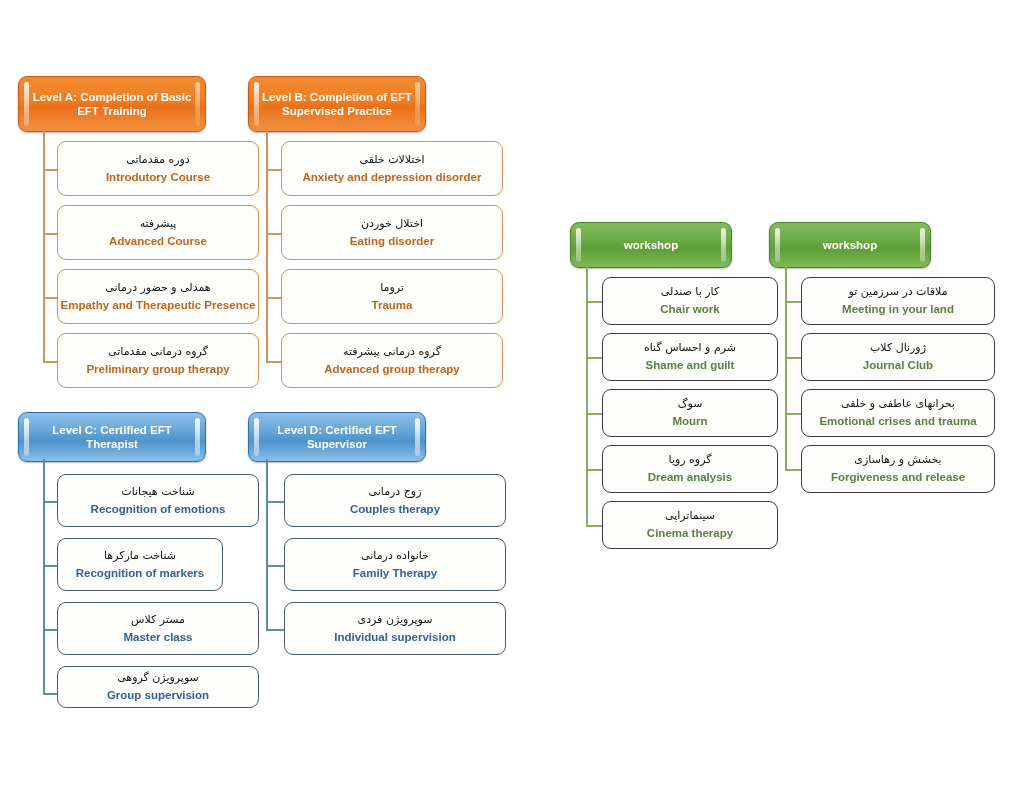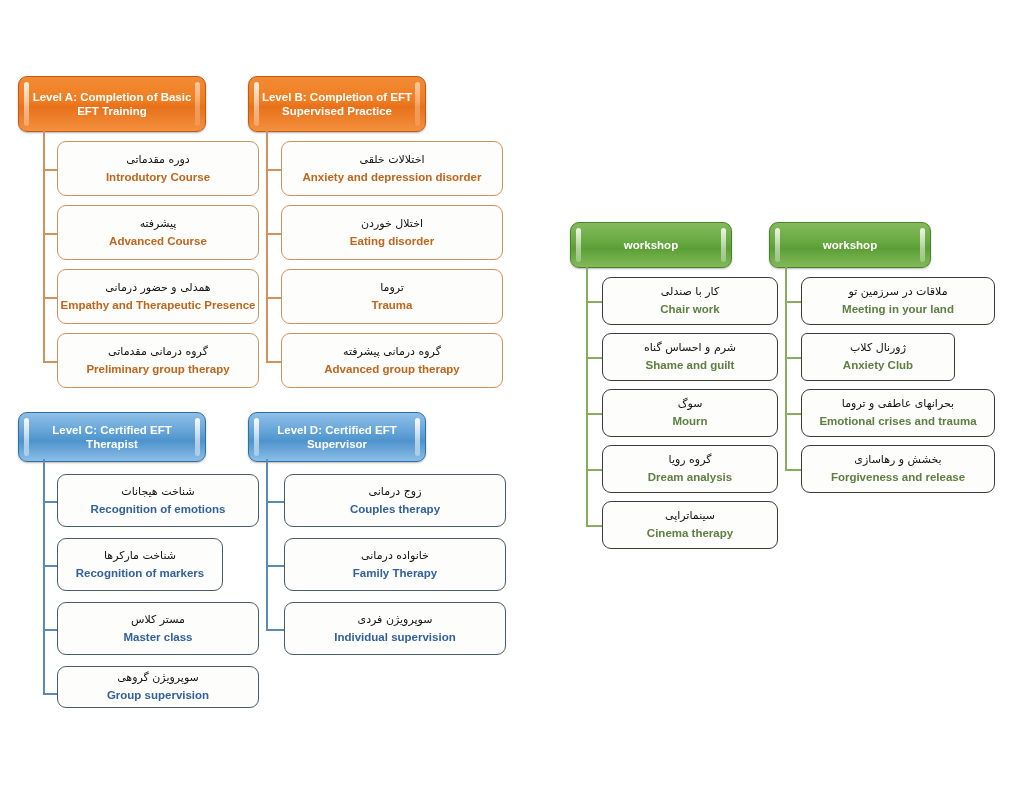--- a/index.html
+++ b/index.html
@@ -222,27 +222,27 @@
       <div class="hdr green" style="left: 769px; top: 222px; width: 162px; height: 46px;">
         <span class="glow-l"></span>
         <span class="glow-r"></span>
         <span class="htxt">workshop</span>
       </div>
       <div class="leaf green" style="left: 801px; top: 277px; width: 194px; height: 48px;">
         <div class="fa" dir="rtl">ملاقات در سرزمین تو</div>
         <div class="en">Meeting in your land</div>
       </div>
       <div class="stub" style="left: 785px; top: 301px; width: 16px; background: rgb(138, 172, 94);"></div>
-      <div class="leaf green" style="left: 801px; top: 333px; width: 154px; height: 48px; border-radius: 6px;">
+      <div class="leaf green" style="left: 801px; top: 333px; width: 194px; height: 48px;">
         <div class="fa" dir="rtl">ژورنال کلاب</div>
-        <div class="en">Anxiety Club</div>
+        <div class="en">Journal Club</div>
       </div>
       <div class="stub" style="left: 785px; top: 357px; width: 16px; background: rgb(138, 172, 94);"></div>
       <div class="leaf green" style="left: 801px; top: 389px; width: 194px; height: 48px;">
-        <div class="fa" dir="rtl">بحرانهای عاطفی و تروما</div>
+        <div class="fa" dir="rtl">بحرانهای عاطفی و خلقی</div>
         <div class="en">Emotional crises and trauma</div>
       </div>
       <div class="stub" style="left: 785px; top: 413px; width: 16px; background: rgb(138, 172, 94);"></div>
       <div class="leaf green" style="left: 801px; top: 445px; width: 194px; height: 48px;">
         <div class="fa" dir="rtl">بخشش و رهاسازی</div>
         <div class="en">Forgiveness and release</div>
       </div>
       <div class="stub" style="left: 785px; top: 469px; width: 16px; background: rgb(138, 172, 94);"></div>
       <div class="trunk" style="left: 785px; top: 266px; height: 205px; background: rgb(138, 172, 94);"></div>
     </div>

